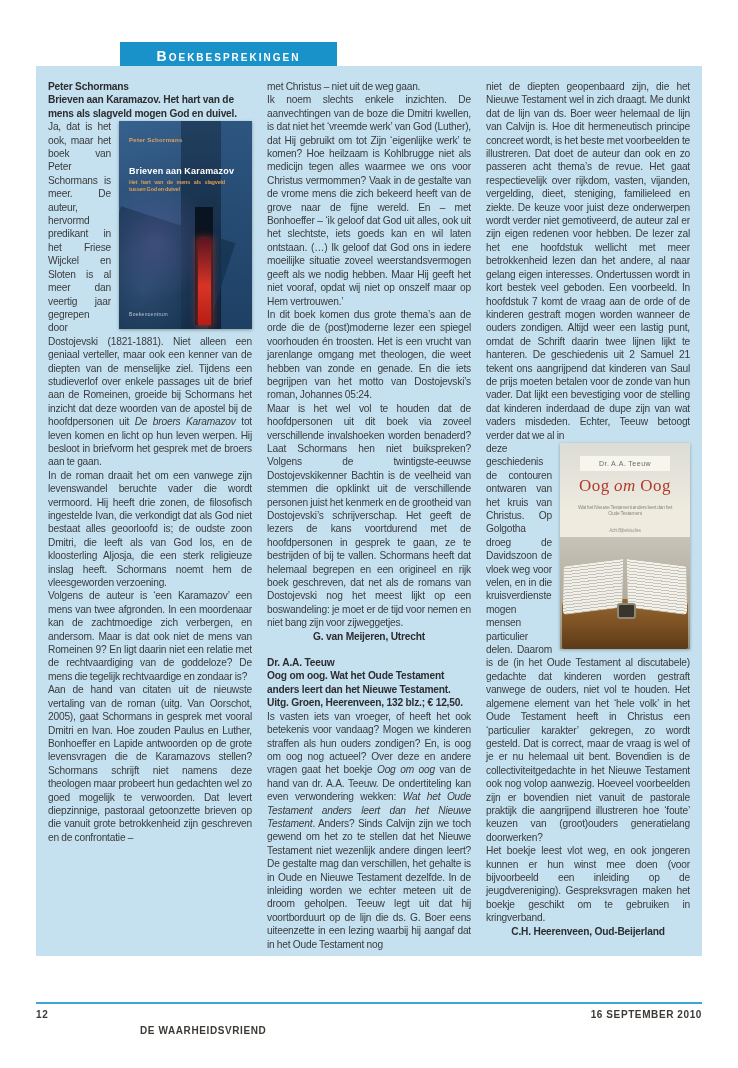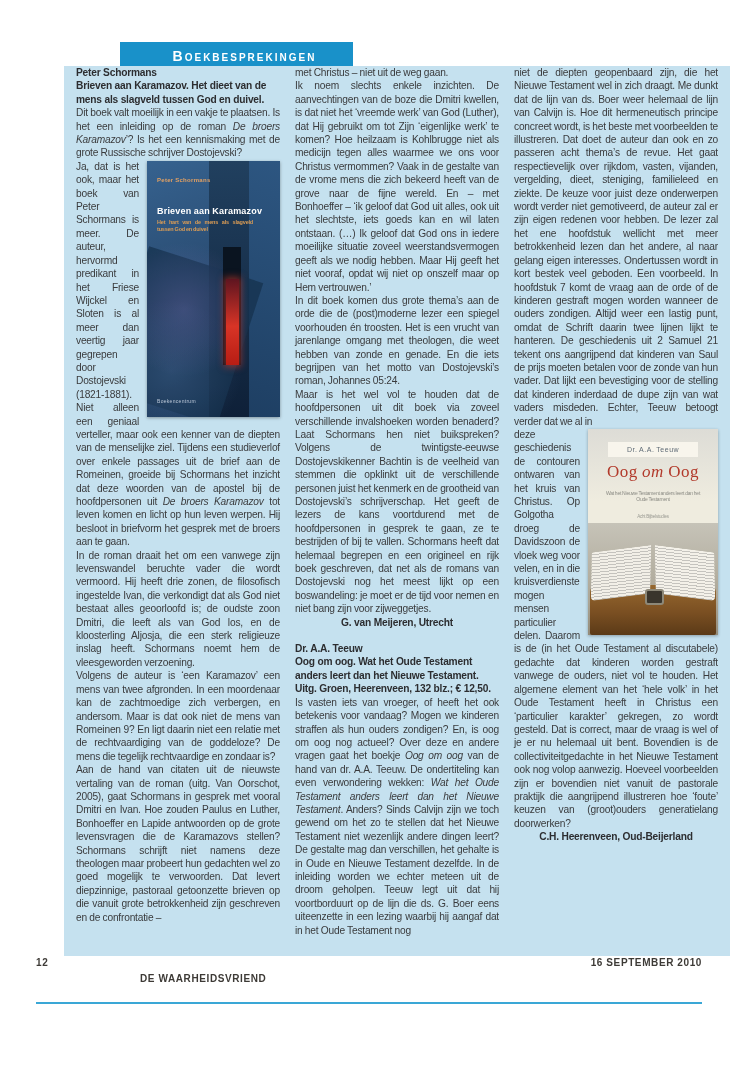--- a/index.html
+++ b/index.html
@@ -2,39 +2,39 @@
 <html lang="nl"><head>
 <meta charset="utf-8">
 <title>De Waarheidsvriend</title>
 <style>
   html,body{margin:0;padding:0;}
   body{width:738px;height:1068px;background:#ffffff;font-family:"Liberation Sans",sans-serif;}
   .page{position:relative;width:738px;height:1068px;background:#ffffff;overflow:hidden;}
 
   
   .section-label-box{position:absolute;left:120px;top:42px;width:217px;height:27px;background:#1991c9;
-    display:flex;align-items:center;justify-content:center;padding-left:16px;}
+    display:flex;align-items:center;justify-content:center;}
   .section-label{color:#ffffff;font-size:14px;font-weight:600;font-variant:small-caps;letter-spacing:2px;}
 
   
   .content{position:absolute;left:36px;top:66px;width:666px;height:890px;background:#c5e1ef;
-    box-sizing:border-box;padding:0 12px 0 12px;display:flex;gap:15px;overflow:hidden;margin-left:28px;}
+    box-sizing:border-box;padding:14px 12px 0 12px;display:flex;gap:15px;overflow:hidden;}
   .col{width:204px;flex:0 0 204px;}
 
   .para{margin:0;text-align:justify;font-size:10.2px;line-height:13.4px;color:#3a3b3d;
     letter-spacing:-0.2px;word-spacing:-0.3px;hyphens:auto;-webkit-hyphens:auto;}
   .para i{font-style:italic;}
   .review-head{margin:0;font-weight:bold;color:#2c2d30;font-size:10.2px;line-height:13.4px;
     letter-spacing:-0.2px;text-align:left;}
   .review-head.gap{margin-top:13px;}
   .reviewer{margin:0;font-weight:bold;text-align:center;font-size:10.2px;line-height:13.4px;
     color:#2c2d30;letter-spacing:-0.2px;}
 
   
-  .cover1{float:right;position:relative;width:133px;height:256px;margin:1px 0 5px 8px;
+  .cover1{float:right;position:relative;width:133px;height:208px;margin:1px 0 5px 8px;
     background:#274e78;overflow:hidden;box-shadow:0 1px 3px rgba(0,0,0,.35);}
   .c1-left{position:absolute;left:0;top:0;width:62px;height:100%;
     background:linear-gradient(160deg,#36628f 0%,#28496e 55%,#1d3a5c 100%);}
   .c1-mid{position:absolute;left:62px;top:0;width:40px;height:100%;
     background:linear-gradient(180deg,#21405f,#0e2038);}
   .c1-right{position:absolute;right:0;top:0;width:31px;height:100%;
     background:linear-gradient(200deg,#2d5681,#1e3f63);}
   .c1-diag{position:absolute;left:-24px;top:100px;width:120px;height:150px;background:#16314e;
     transform:rotate(18deg);opacity:.75;}
   .c1-slit{position:absolute;left:76px;top:86px;width:18px;height:118px;background:#0a1420;}
@@ -72,43 +72,40 @@
     transform:rotate(7deg) skewX(8deg);border-radius:0 2px 4px 0;
     background-image:repeating-linear-gradient(0deg,rgba(110,110,110,.35) 0 1px,transparent 1px 3px);}
   .c2-leather{position:absolute;left:2px;right:2px;bottom:0;height:50px;
     background:linear-gradient(180deg,#96682f 0%,#7a4f22 55%,#5b3a17 100%);
     border-radius:7px 7px 2px 2px;}
   .c2-clasp{position:absolute;left:50%;bottom:30px;width:15px;height:12px;margin-left:-8px;
     background:#3a352c;border:2px solid #8d8878;border-radius:3px;}
 
   
   .footer-rule{position:absolute;left:36px;top:1002px;width:666px;height:2px;background:#3aa7d6;}
-  .footer-text{position:absolute;top:957px;font-size:10px;font-weight:bold;color:#3d3a36;letter-spacing:.6px;}
+  .footer-text{position:absolute;top:1009px;font-size:10px;font-weight:bold;color:#3d3a36;letter-spacing:.6px;}
   .footer-page{left:36px;}
   .footer-pub{left:140px;margin-top:16px;}
   .footer-date{right:36px;}
 </style>
 </head>
 <body>
 
 <div class="page">
 
   <div class="section-label-box">
     <span class="section-label">Boekbesprekingen</span>
   </div>
 
   <div class="content">
 
     <div class="col">
       <p class="review-head">Peter Schormans</p>
-      <p class="review-head">Brieven aan Karamazov. Het dieet van de mens als slagveld tussen God en duivel.</p>
+      <p class="review-head">Brieven aan Karamazov. Het hart van de mens als slagveld mogen God en duivel.</p>
 
-      <p class="para">
-        <span>Dit boek valt moeilijk in een vakje te plaatsen. Is het een inleiding op de roman <i>De broers Karamazov</i>’? Is het een kennismaking met de grote Russische schrijver Dostojevski?</span>
-      </p>
 
       <p class="para">
         <span class="cover1">
           <span class="c1-left"></span>
           <span class="c1-mid"></span>
           <span class="c1-right"></span>
           <span class="c1-diag"></span>
           <span class="c1-stars"></span>
           <span class="c1-slit"></span>
           <span class="c1-red"></span>
@@ -169,20 +166,23 @@
           <span class="c2-photo">
             <span class="c2-leather"></span>
             <span class="c2-page-l"></span>
             <span class="c2-page-r"></span>
             <span class="c2-clasp"></span>
           </span>
         </span>
         <span>deze geschiedenis de contouren ontwaren van het kruis van Christus. Op Golgotha droeg de Davidszoon de vloek weg voor velen, en in die kruisverdienste mogen mensen particulier delen. Daarom is de (in het Oude Testament al discutabele) gedachte dat kinderen worden gestraft vanwege de ouders, niet vol te houden. Het algemene element van het ‘hele volk’ in het Oude Testament heeft in Christus een ‘particulier karakter’ gekregen, zo wordt gesteld. Dat is correct, maar de vraag is wel of je er nu helemaal uit bent. Bovendien is de collectiviteitgedachte in het Nieuwe Testament ook nog volop aanwezig. Hoeveel voorbeelden zijn er bovendien niet vanuit de pastorale praktijk die aangrijpend illustreren hoe ‘foute’ keuzen van (groot)ouders generatielang doorwerken?</span>
       </p>
 
+      <p class="para">
+        <span>Het boekje leest vlot weg, en ook jongeren kunnen er hun winst mee doen (voor bijvoorbeeld een inleiding op de jeugdvereniging). Gespreksvragen maken het boekje geschikt om te gebruiken in kringverband.</span>
+      </p>
       <p class="reviewer">C.H. Heerenveen, Oud-Beijerland</p>
     </div>
 
   </div>
 
   <div class="footer-rule"></div>
   <div class="footer-text footer-page">12</div>
   <div class="footer-text footer-pub">DE WAARHEIDSVRIEND</div>
   <div class="footer-text footer-date">16 SEPTEMBER 2010</div>
 

